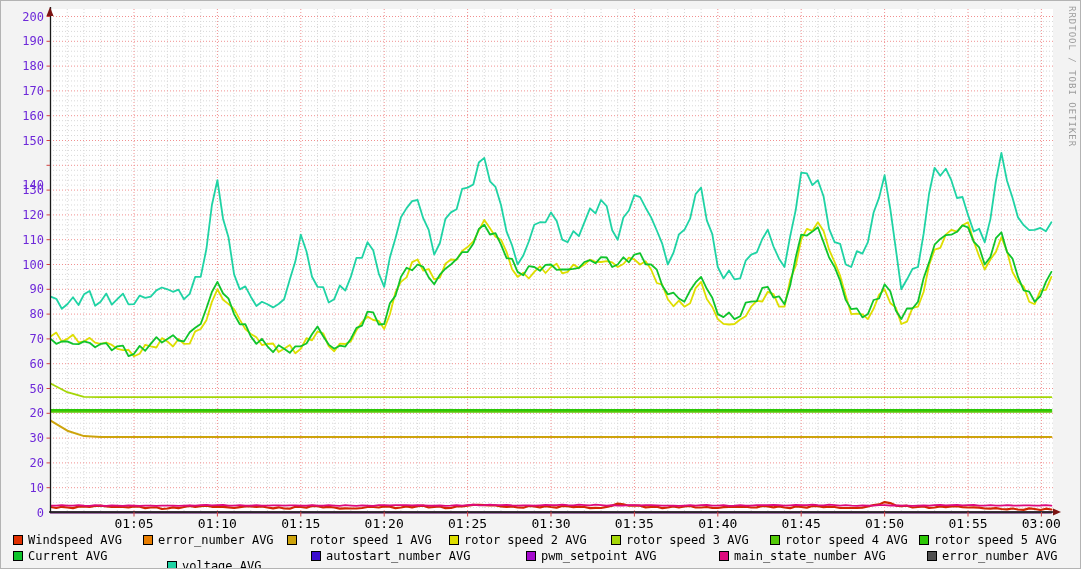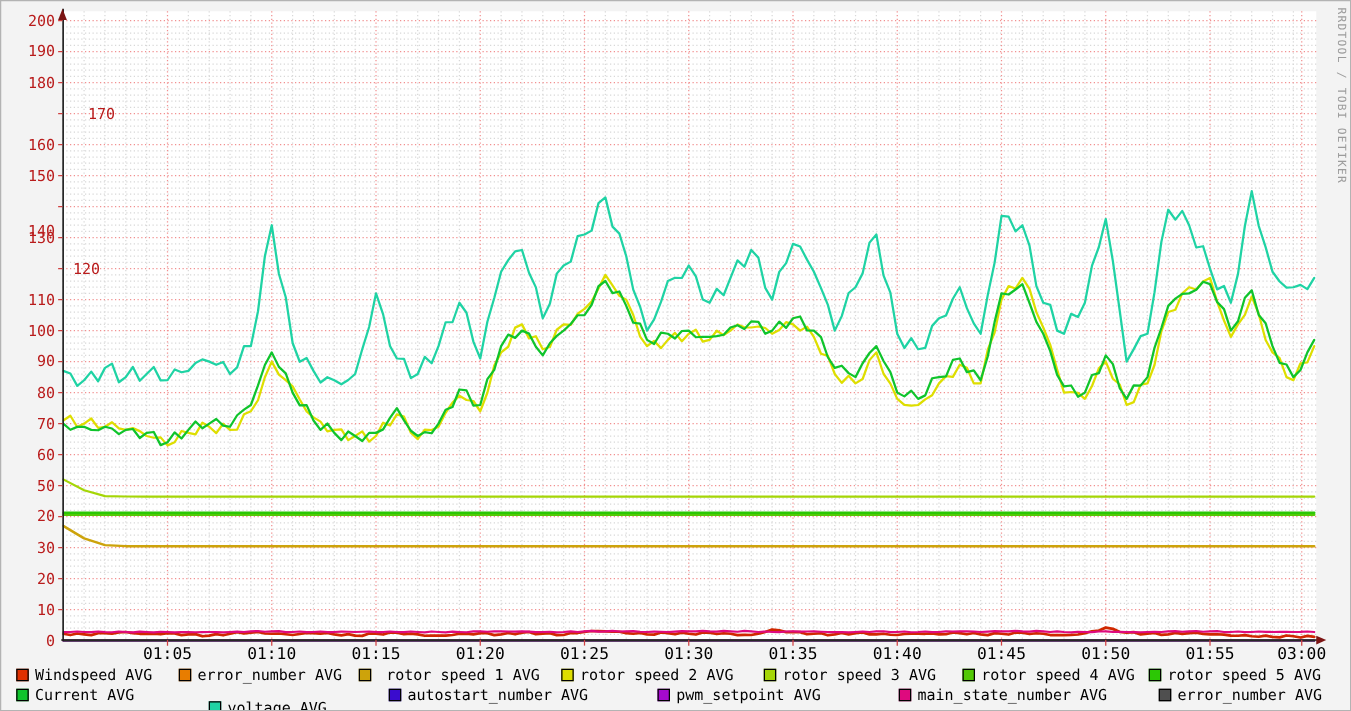--- a/index.html
+++ b/index.html
@@ -8,21 +8,21 @@
     width:1081px;height:569px;
     background:#f3f3f3;
     border:1px solid #b3b3b3;
     box-sizing:border-box;
     font-family:"DejaVu Sans Mono","Liberation Mono",monospace;
     overflow:hidden;
   }
   #chart-svg{position:absolute;left:0;top:0;}
   .ylab{
     position:absolute;left:0;width:43px;height:14px;
-    text-align:right;font-size:12px;line-height:14px;color:#b91c1c;
+    text-align:right;font-size:12px;line-height:14px;color:#6d28d9;
   }
   .xlab{
     position:absolute;width:56px;height:14px;
     text-align:center;font-size:13px;line-height:14px;color:#000;
   }
   .legend-item{
     position:absolute;display:flex;align-items:center;gap:5px;
     height:14px;font-size:12px;color:#000;white-space:pre;
   }
   .swatch{
@@ -263,26 +263,26 @@
       <div class="ylab" style="top: 454.9px;">20</div>
       <div class="ylab" style="top: 430.1px;">30</div>
       <div class="ylab" style="top: 405.3px;">20</div>
       <div class="ylab" style="top: 380.5px;">50</div>
       <div class="ylab" style="top: 355.7px;">60</div>
       <div class="ylab" style="top: 330.9px;">70</div>
       <div class="ylab" style="top: 306.1px;">80</div>
       <div class="ylab" style="top: 281.3px;">90</div>
       <div class="ylab" style="top: 256.5px;">100</div>
       <div class="ylab" style="top: 231.7px;">110</div>
-      <div class="ylab" style="top: 206.9px; margin-left: 36px;">120</div>
+      <div class="ylab" style="top: 206.9px;">120</div>
       <div class="ylab" style="top: 182.1px;">130</div>
       <div class="ylab" style="top: 157.3px; margin-top: 20px;">140</div>
       <div class="ylab" style="top: 132.5px;">150</div>
       <div class="ylab" style="top: 107.7px;">160</div>
-      <div class="ylab" style="top: 82.9px; padding-left: 48px;">170</div>
+      <div class="ylab" style="top: 82.9px;">170</div>
       <div class="ylab" style="top: 58.1px;">180</div>
       <div class="ylab" style="top: 33.3px;">190</div>
       <div class="ylab" style="top: 8.5px;">200</div>
     </div>
   <div id="xlabels">
       <div class="xlab" style="left: 105px; top: 516px;">01:05</div>
       <div class="xlab" style="left: 188.4px; top: 516px;">01:10</div>
       <div class="xlab" style="left: 271.8px; top: 516px;">01:15</div>
       <div class="xlab" style="left: 355.2px; top: 516px;">01:20</div>
       <div class="xlab" style="left: 438.6px; top: 516px;">01:25</div>

